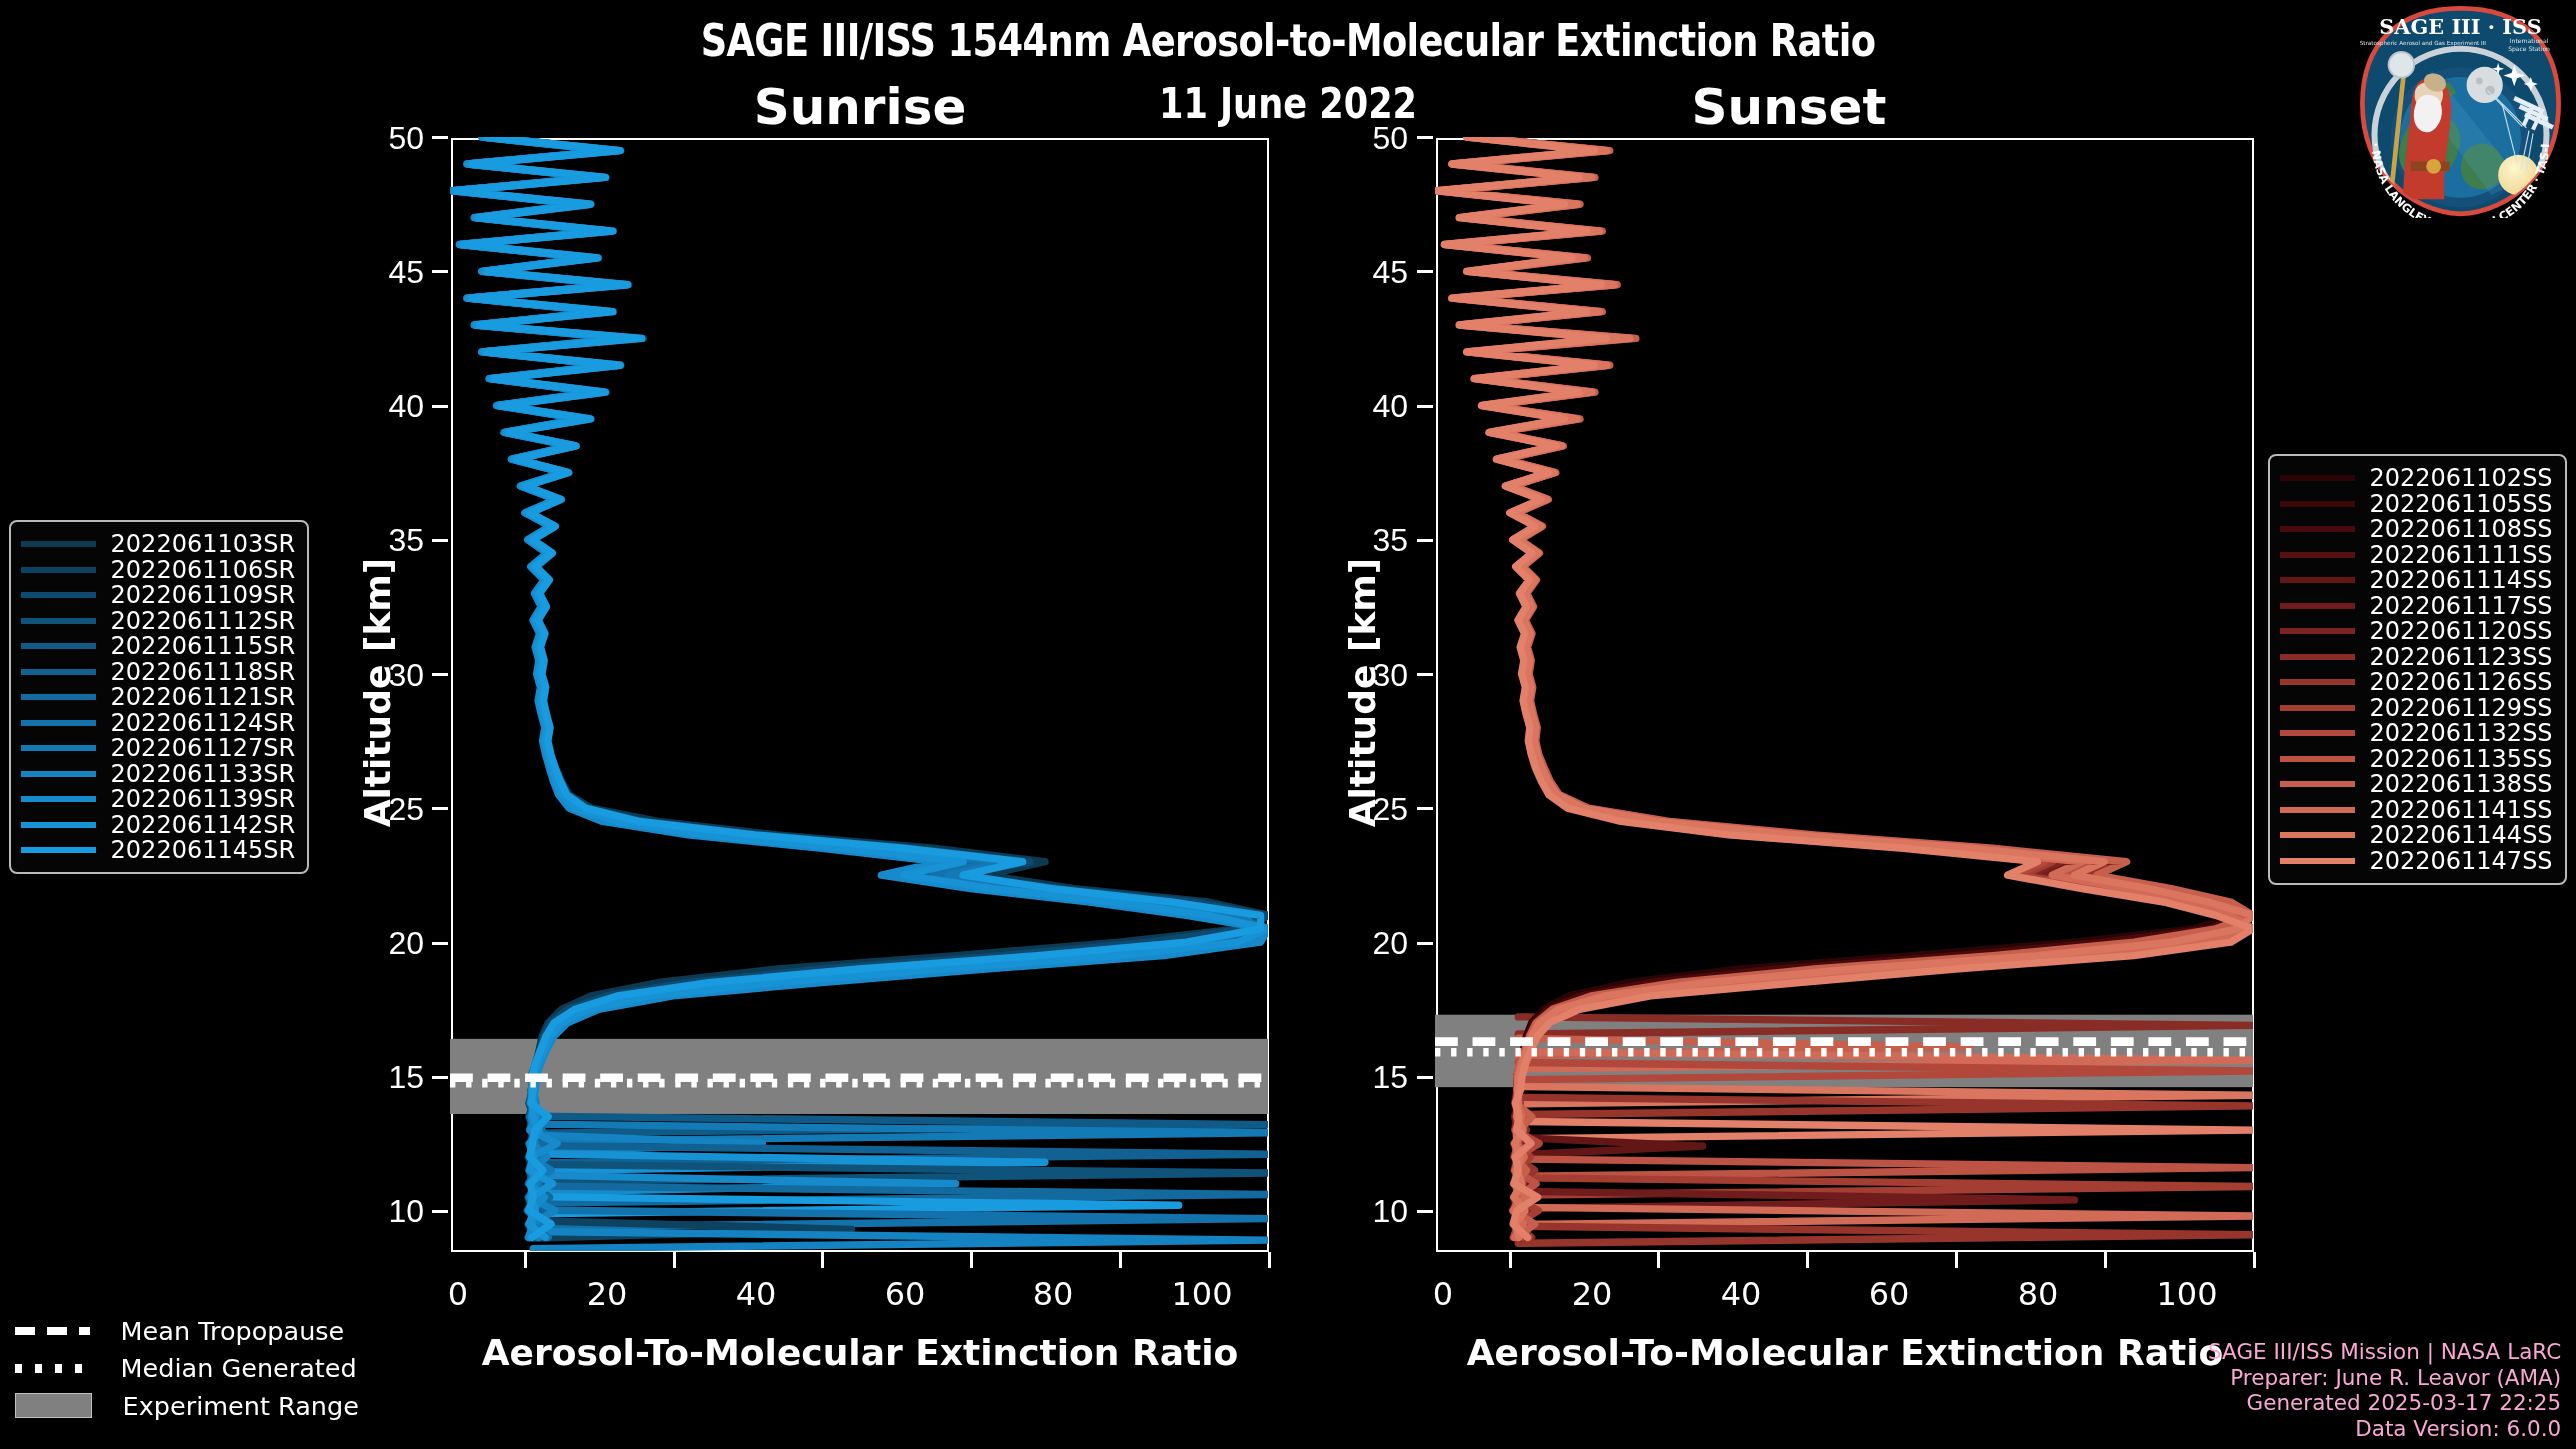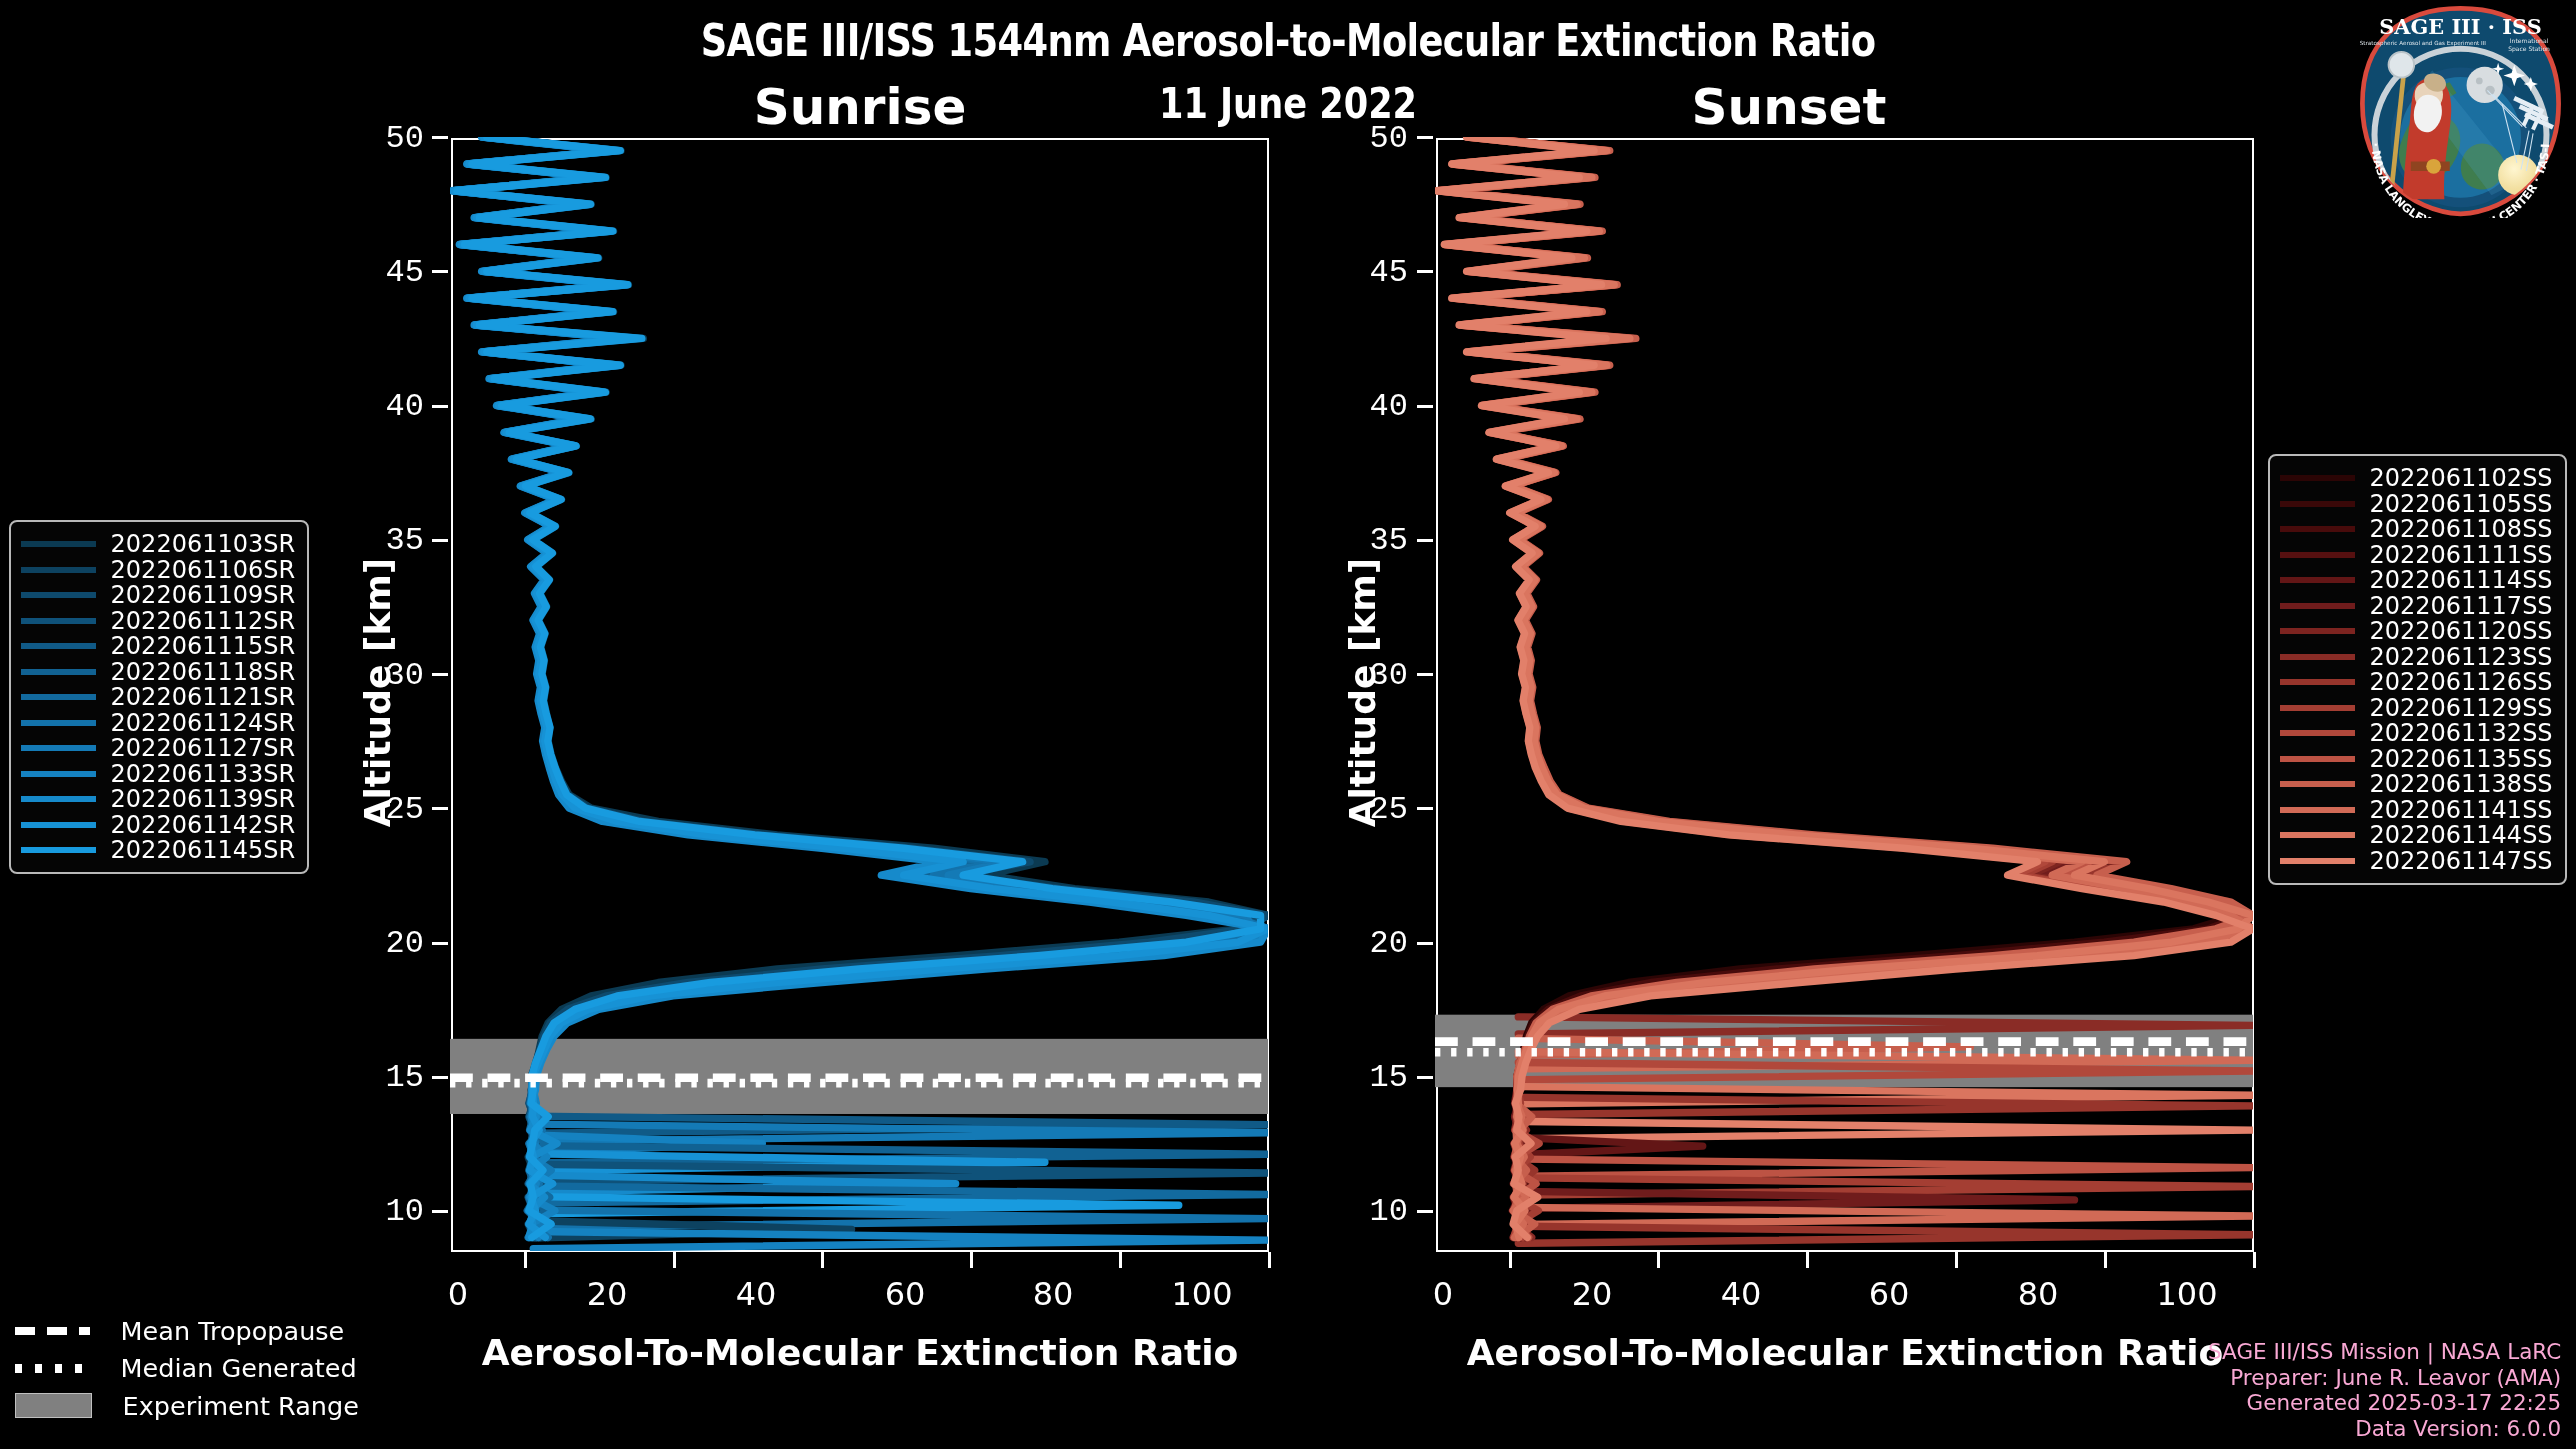--- a/index.html
+++ b/index.html
@@ -14,21 +14,21 @@
     transform:scaleX(.93);transform-origin:50% 50%;}
   #sub-title{left:0;top:79px;width:2576px;text-align:center;
     font-size:42px;font-weight:bold;
     font-family:"DejaVu Sans Condensed","Liberation Sans",sans-serif;
     transform:scaleX(.93);transform-origin:50% 50%;}
   .panel-title{font-size:50px;font-weight:bold;text-align:center;
     font-family:"DejaVu Sans","Liberation Sans",sans-serif;}
 
   
   .ytick{position:absolute;right:0;font-size:32px;text-align:right;
-    transform:translateY(-50%);font-family:Liberation Mono, monospace;}
+    transform:translateY(-50%);font-family:Liberation Sans, sans-serif;}
   .xtick{position:absolute;top:0;font-size:32px;text-align:center;
     transform:translateX(-50%);font-family:"DejaVu Sans","Liberation Sans",sans-serif;}
   .axis-label{font-size:36px;font-weight:bold;text-align:center;
     font-family:"DejaVu Sans","Liberation Sans",sans-serif;}
   .ylabel-rot{transform-origin:50% 50%;transform:rotate(-90deg);white-space:nowrap;}
 
   
   .legend-box{position:absolute;border:2px solid #b9b9b9;border-radius:8px;
     background:#050505;padding:9.4px 12px 9.4px 9.4px;}
   .legend-row{display:flex;align-items:center;height:25.5px;}

